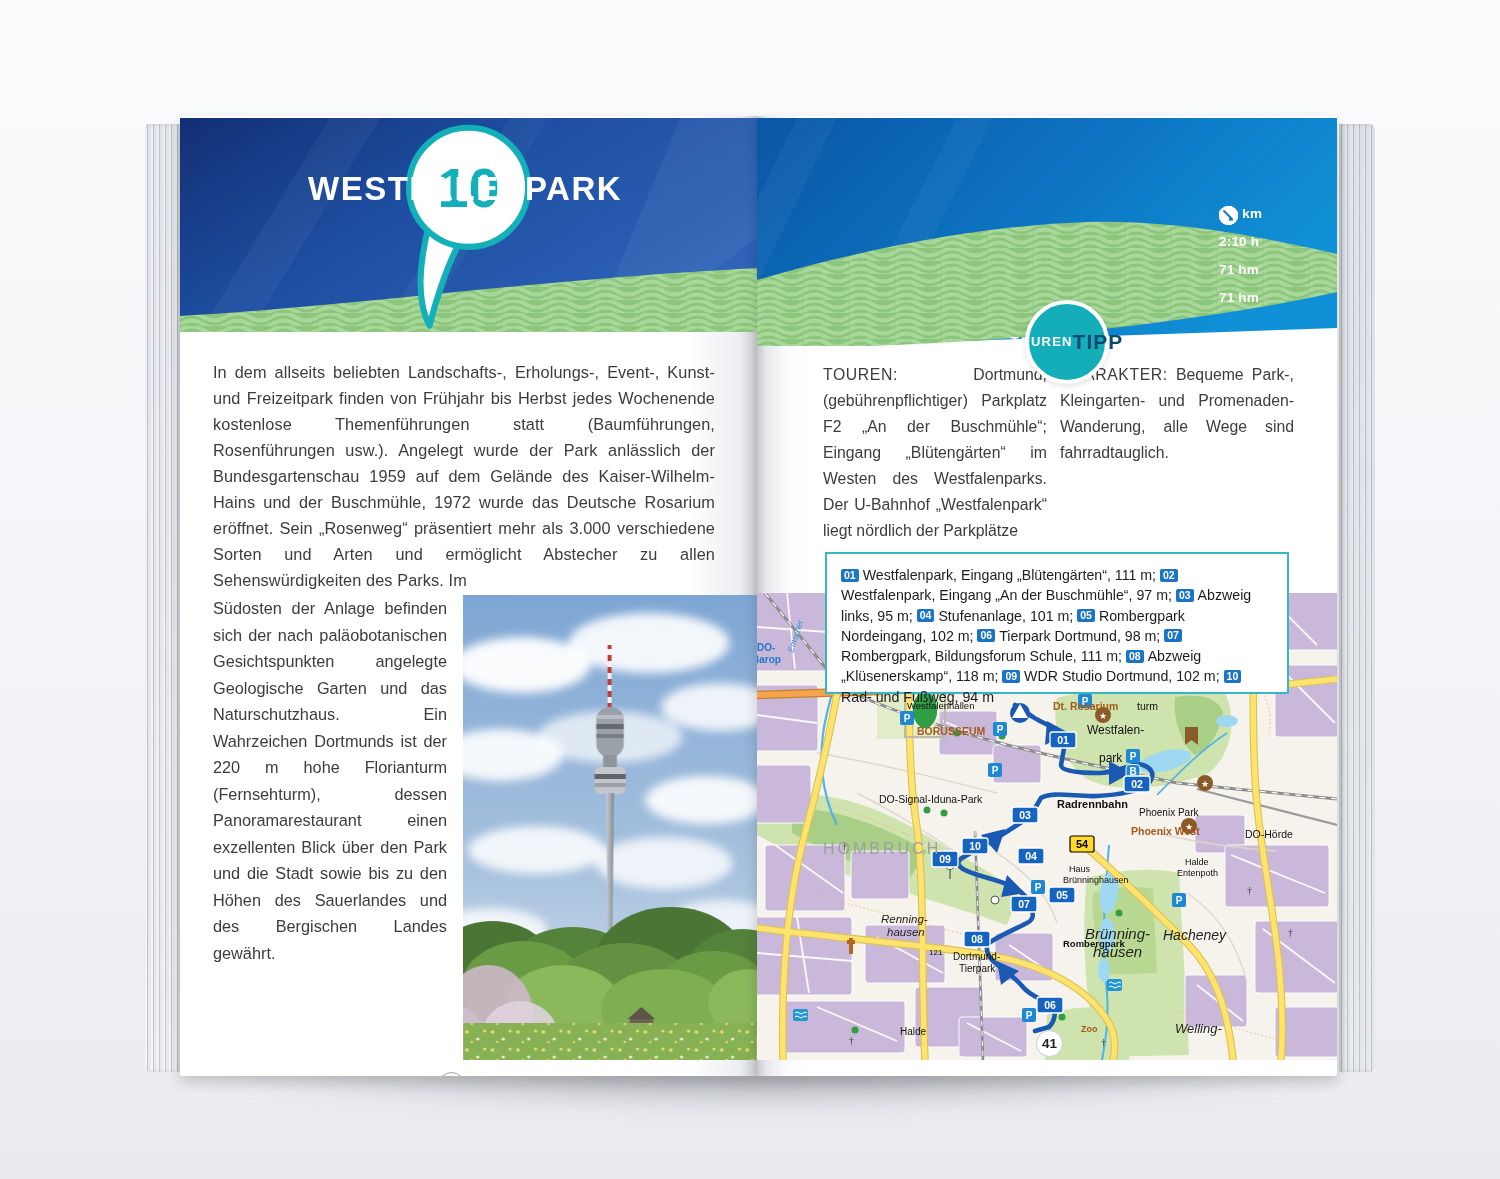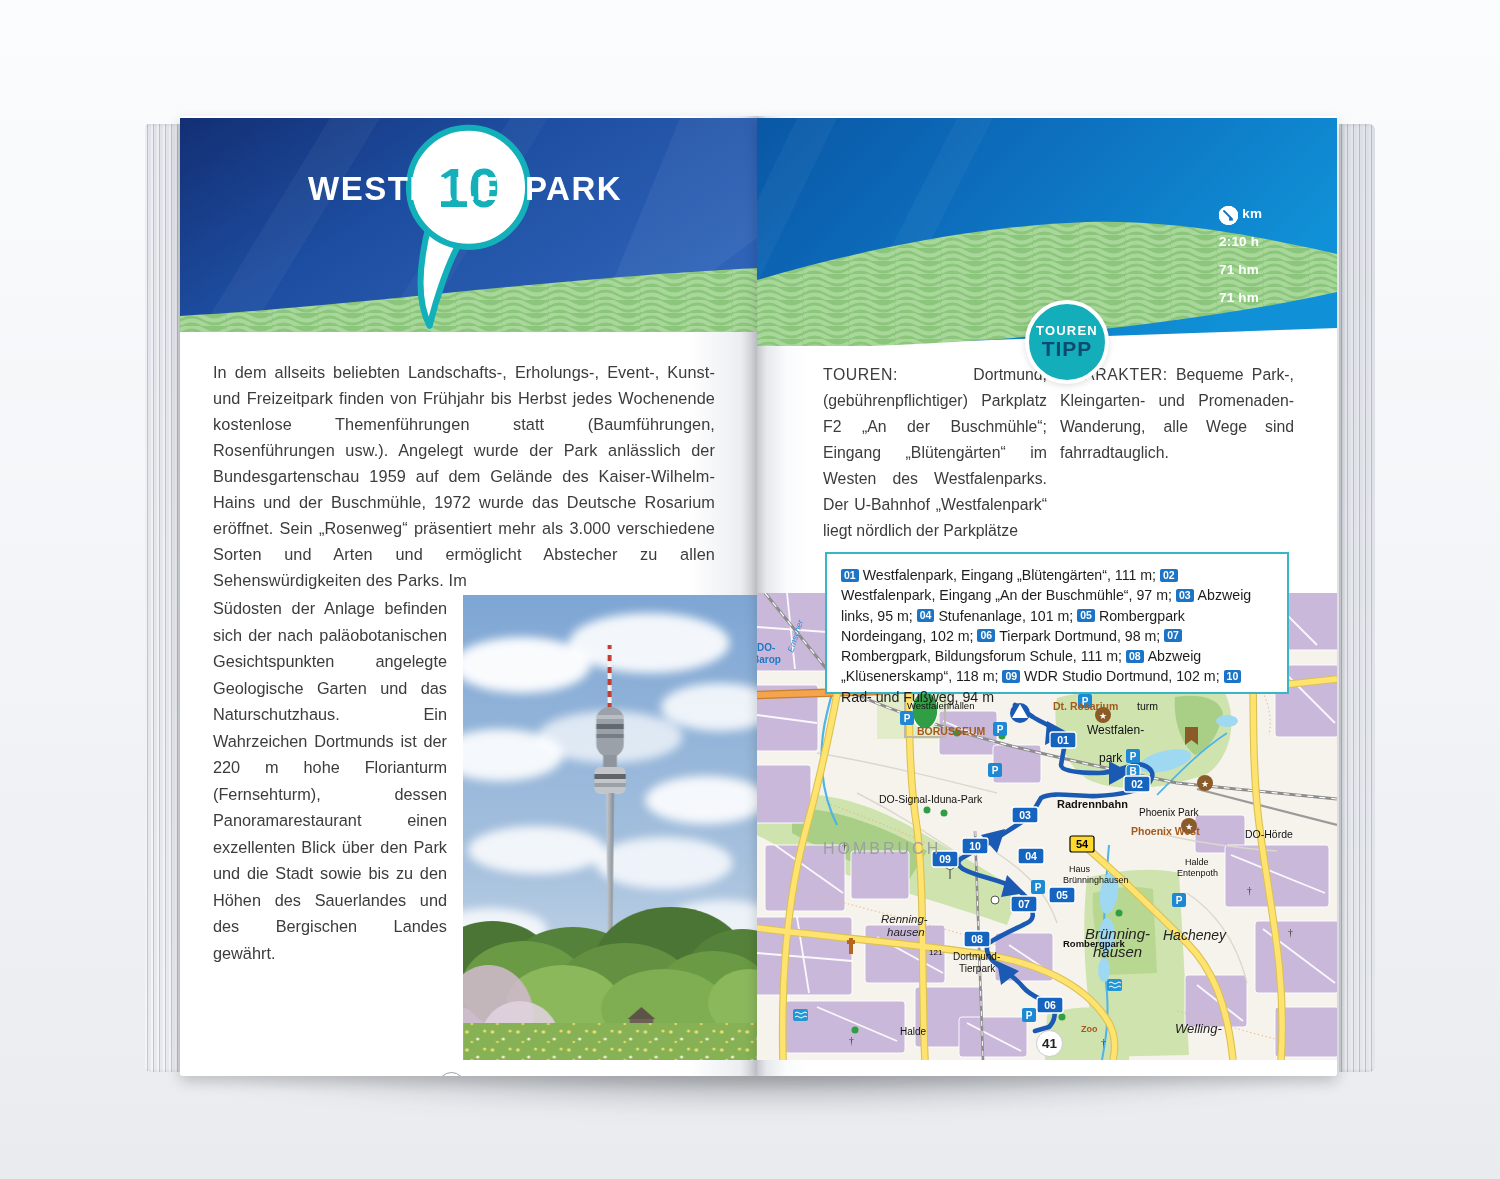--- a/index.html
+++ b/index.html
@@ -47,21 +47,21 @@
   .tour-subtitle{position:absolute;left:50px;top:122px;color:#eef5fb;font-size:20.5px;letter-spacing:.3px;}
   .pin{position:absolute;left:16px;top:22px;width:114px;height:176px;}
 
   .stats{position:absolute;left:462px;top:88px;display:flex;flex-direction:column;gap:13px;z-index:3;}
   .stat-row{display:flex;align-items:center;gap:9px;}
   .stat-row svg{width:19px;height:19px;flex:0 0 auto;}
   .stat-val{color:#fff;font-size:13.5px;font-weight:600;letter-spacing:.2px;}
 
   .tip-badge{position:absolute;left:268px;top:182px;width:84px;height:84px;border-radius:50%;
     background:#14aebb;border:4px solid #fff;box-sizing:border-box;z-index:4;
-    display:flex;flex-direction:column;align-items:center;justify-content:center;
+    display:flex;flex-direction:row;align-items:center;justify-content:center;
     box-shadow:0 2px 6px rgba(0,0,0,.12);}
   .tip-l1{color:#fff;font-size:13px;font-weight:700;letter-spacing:1.2px;line-height:1.1;}
   .tip-l2{color:#0c4a6e;font-size:21px;font-weight:700;letter-spacing:1px;line-height:1.05;}
 
   
   .body-par{position:absolute;color:#3c3c3c;font-size:16.3px;line-height:26px;text-align:justify;letter-spacing:.1px;}
   .p1{left:33px;top:243px;width:502px;}
   .cols{position:absolute;left:33px;top:479px;width:544px;display:flex;gap:8px;}
   .col-text{width:242px;margin-right:8px;color:#3c3c3c;font-size:16.3px;line-height:26.5px;text-align:justify;}
   .photo{width:294px;height:465px;flex:0 0 auto;}

